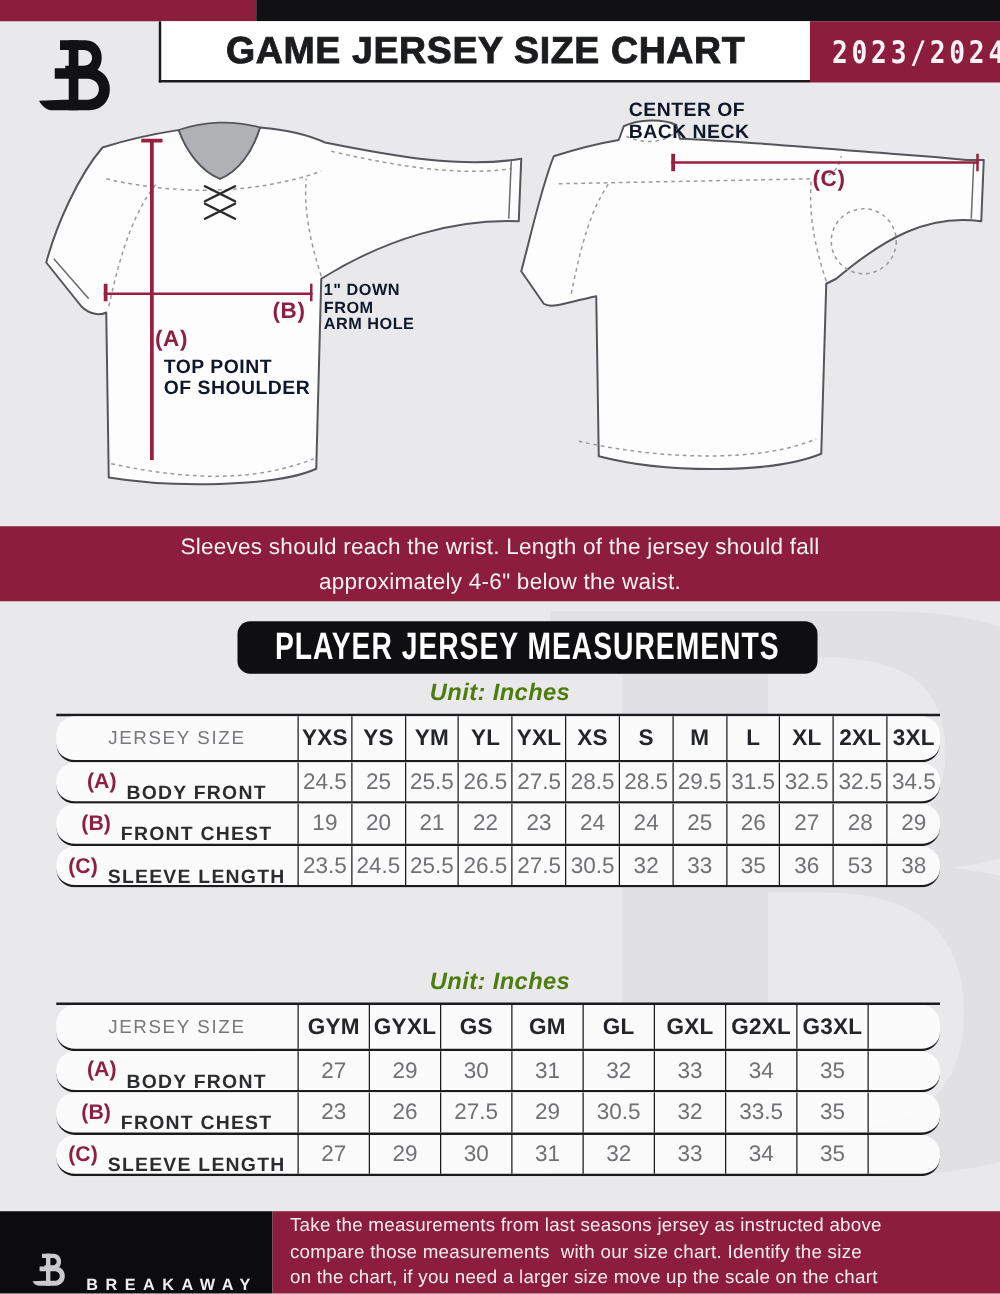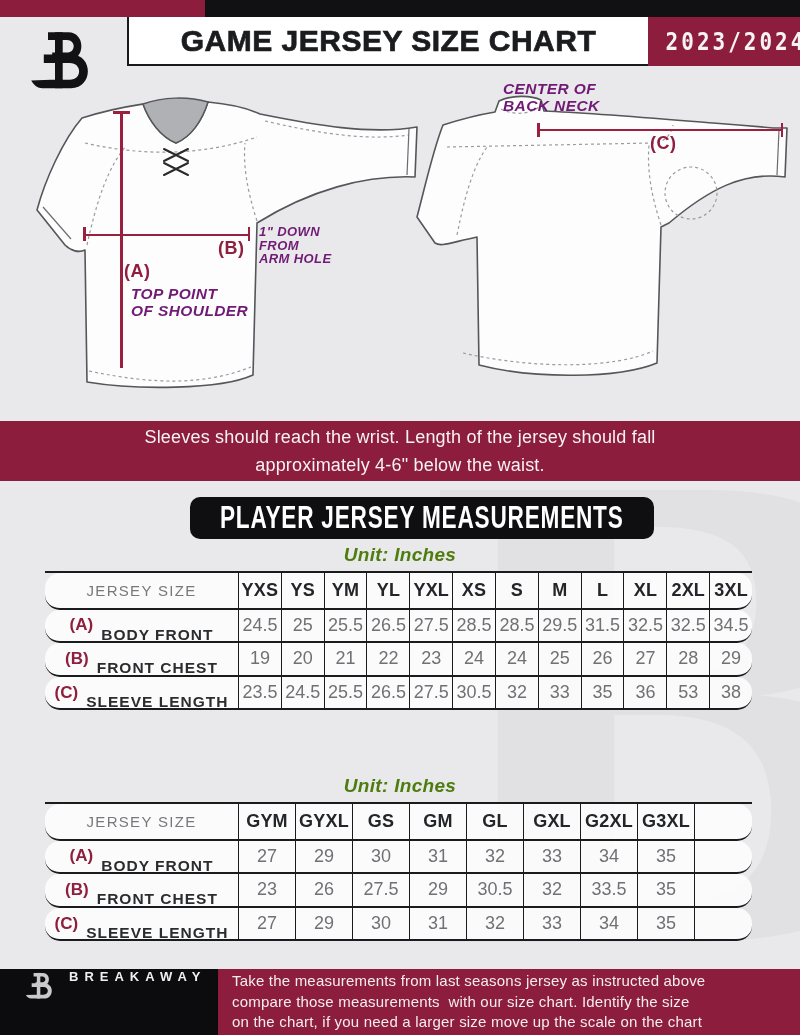--- a/index.html
+++ b/index.html
@@ -32,21 +32,21 @@
   
   .jersey-svg { position:absolute; }
   .outline { fill:#FDFDFE; stroke:#55565A; stroke-width:1.6; stroke-linejoin:round; }
   .inner-gray { fill:#B0B1B5; stroke:#55565A; stroke-width:1.4; }
   .stitch { fill:none; stroke:#9A9B9F; stroke-width:1.2; stroke-dasharray:3 3; }
   .detail { fill:none; stroke:#6A6B6F; stroke-width:1.2; }
   .lace { fill:none; stroke:#2A2A2C; stroke-width:2; stroke-linecap:round; }
 
   .mline { background:#9B1F3E; position:absolute; z-index:2; }
   .marker { position:absolute; z-index:2; color:#8E1F3E; font-weight:700; font-size:18px; letter-spacing:0.5px; }
-  .note { position:absolute; z-index:2; color:#701a75; font-style:italic; font-weight:600; letter-spacing:0.4px; }
+  .note { position:absolute; z-index:2; color:#0f172a; font-weight:600; letter-spacing:0.4px; }
   .note div { white-space:nowrap; }
   .note-lg { font-size:15.5px; line-height:17px; }
   .note-sm { font-size:13px; line-height:13.5px; }
 
   
   .banner { left:0; top:421px; width:800px; height:60px; background:#8C1D3D;
     display:flex; flex-direction:column; align-items:center; justify-content:center; gap:2px; }
   .banner div { color:#F7F2F3; font-size:18px; line-height:26px; letter-spacing:0.2px; }
 
   
@@ -67,21 +67,21 @@
   .cell:first-child { border-left:none; }
   .cell.corner { color:#77787B; font-size:15px; letter-spacing:1.3px; font-weight:400; }
   .cell.size { color:#232528; font-size:18px; font-weight:700; letter-spacing:0.2px; }
   .cell.val { color:#707174; font-size:18px; }
   .cell.rowlab { gap:8px; }
   .cell.rowlab .key { color:#8E1F3E; font-weight:700; font-size:17px; }
   .cell.rowlab .ltext { color:#2B2C2E; font-weight:700; font-size:15.5px; letter-spacing:1px;margin-top:19px; }
 
   
   .footer-black { left:0; top:969px; width:218px; height:66px; background:#0C0C0E; z-index:2;
-    display:flex; align-items:flex-start; padding-left:24px; gap:13px; }
+    display:flex; align-items:flex-end; padding-left:24px; gap:13px; }
   .footer-black svg { width:32px; height:36px; }
   .footer-brand { color:#EFEFF1; font-size:13px; font-weight:700; letter-spacing:6px; }
   .footer-maroon { left:218px; top:969px; width:582px; height:66px; background:#8C1D3D; z-index:2;
     display:flex; flex-direction:column; justify-content:center; padding-left:14px; }
   .footer-maroon div { color:#F3EDEF; font-size:15px; line-height:20.5px; letter-spacing:0.2px; white-space:pre; }
 </style>
 </head>
 <body>
 
 <div id="page">

